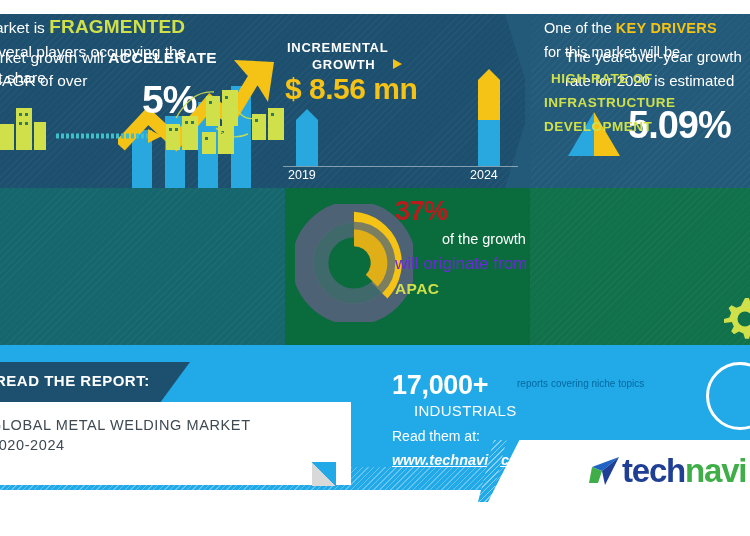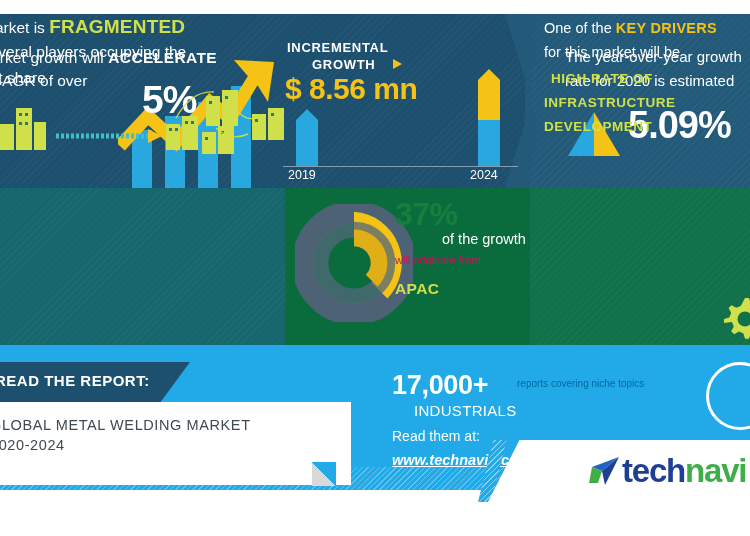--- a/index.html
+++ b/index.html
@@ -56,23 +56,23 @@
   #p5{left:285px;top:188px;width:245px;height:157px;background:#0a6b3d;}
   #p6{left:530px;top:188px;width:220px;height:157px;background:#11714a;}
 
   #p4-l1{position:absolute;left:-18px;top:16px;font-size:15.5px;color:#fff;white-space:nowrap;}
   #p4-l1 b{color:#cfe04a;font-size:19px;font-weight:bold;letter-spacing:.2px;}
   #p4-l2{position:absolute;left:-18px;top:43px;font-size:15.5px;color:#fff;white-space:nowrap;}
   #p4-l3{position:absolute;left:-18px;top:69px;font-size:15.5px;color:#fff;white-space:nowrap;}
   #p4-graphic{position:absolute;left:-20px;top:88px;width:310px;height:66px;}
 
   #donut{position:absolute;left:295px;top:204px;width:118px;height:118px;}
-  #p5-pct{position:absolute;left:395px;top:196px;font-size:32px;font-weight:bold;color:#15803d;letter-spacing:-.5px;}
+  #p5-pct{position:absolute;left:395px;top:196px;font-size:27px;font-weight:bold;color:#b91c1c;letter-spacing:-.5px;}
   #p5-l1{position:absolute;left:395px;top:231px;font-size:14.5px;color:#fff;padding-left:47px;}
-  #p5-l2{position:absolute;left:395px;top:254px;font-size:11px;color:#be185d;}
+  #p5-l2{position:absolute;left:395px;top:254px;font-size:17px;color:#6d28d9;}
   #p5-l3{position:absolute;left:395px;top:280px;font-size:15.5px;font-weight:bold;color:#cfe04a;letter-spacing:.4px;}
 
   #p6-l1{position:absolute;left:544px;top:20px;font-size:14.5px;color:#fff;white-space:nowrap;}
   #p6-l1 b{color:#f5c216;font-weight:bold;letter-spacing:.3px;}
   #p6-l2{position:absolute;left:544px;top:44px;font-size:14.5px;color:#fff;white-space:nowrap;}
   #p6-k1{position:absolute;left:544px;top:71px;font-size:13.5px;font-weight:bold;color:#cfe04a;letter-spacing:.5px;margin-left:7px;}
   #p6-k2{position:absolute;left:544px;top:95px;font-size:13.5px;font-weight:bold;color:#cfe04a;letter-spacing:.5px;}
   #p6-k3{position:absolute;left:544px;top:119px;font-size:13.5px;font-weight:bold;color:#cfe04a;letter-spacing:.5px;}
   #gear{position:absolute;left:722px;top:296px;width:46px;height:46px;}
 

